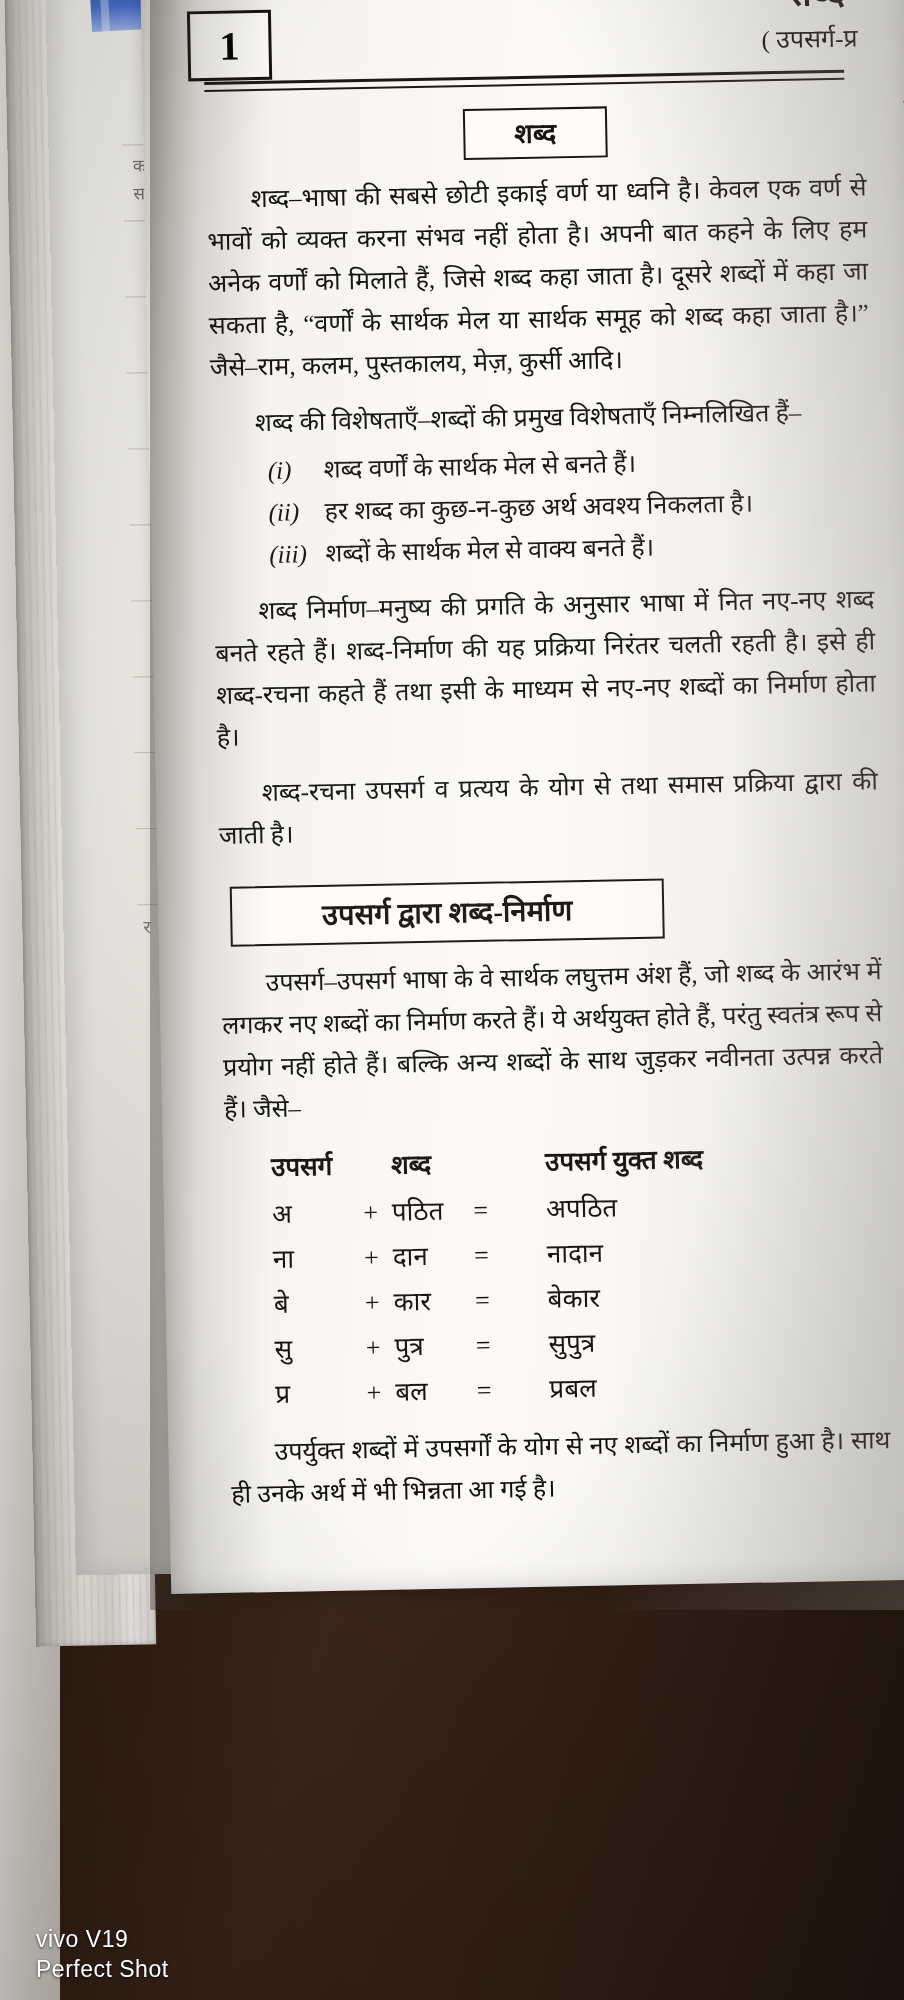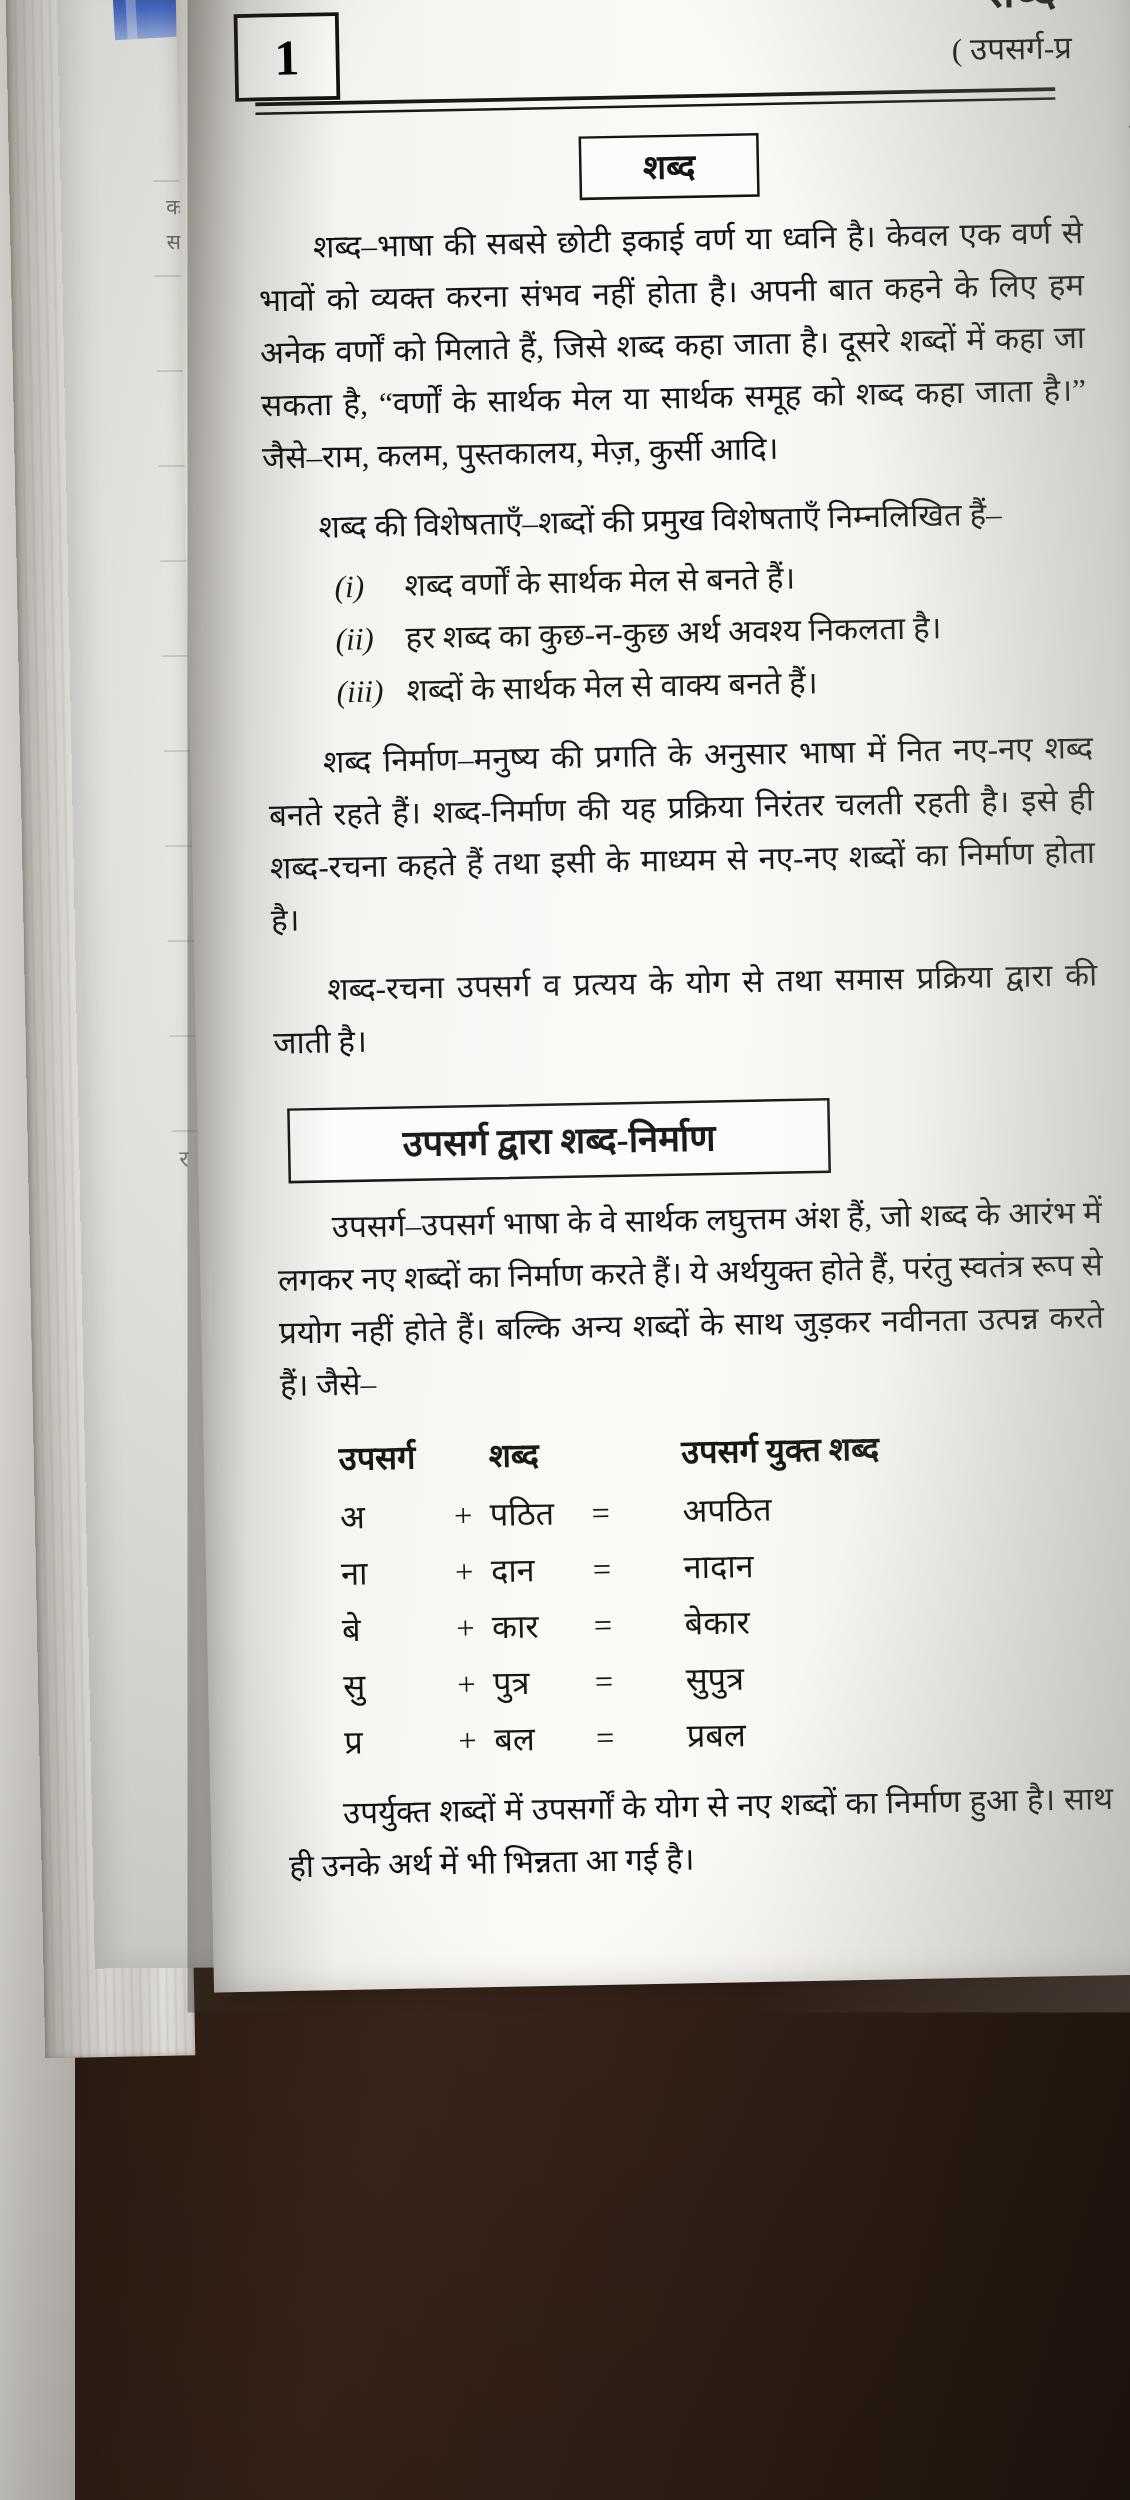--- a/index.html
+++ b/index.html
@@ -464,14 +464,18 @@
       </div>
 
     </div>
 
   </div>
 
   <div class="gutter-shadow"></div>
   <div class="page-sheen"></div>
   <div class="vignette"></div>
 
+  <div class="watermark">
+    <div class="wm1">vivo V19</div>
+    <div class="wm2">Perfect Shot</div>
+  </div>
 
 </div>
 
 </body></html>

